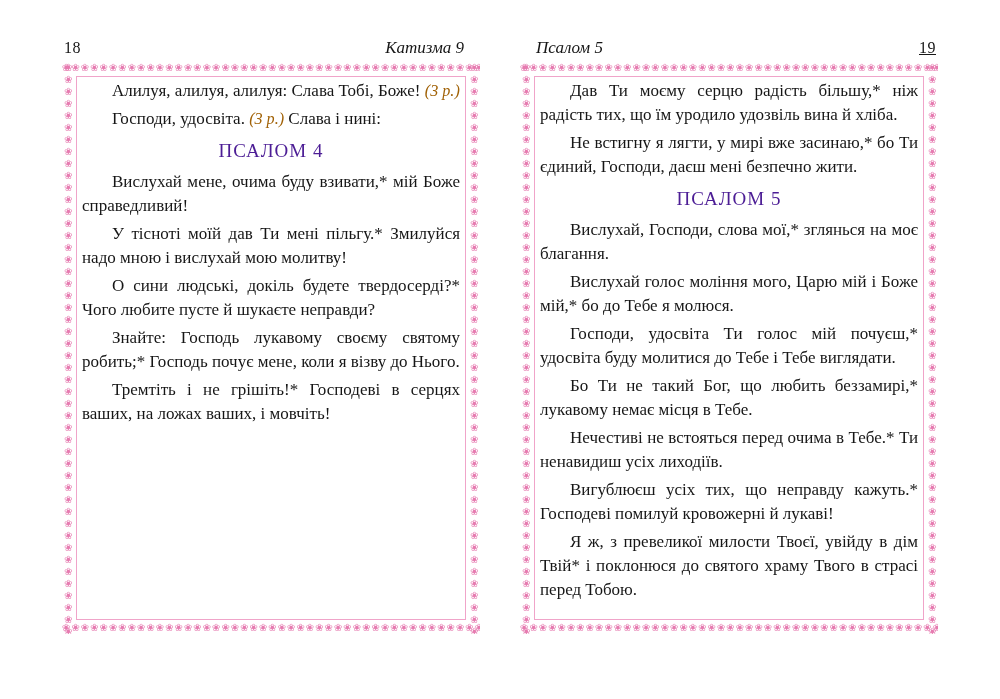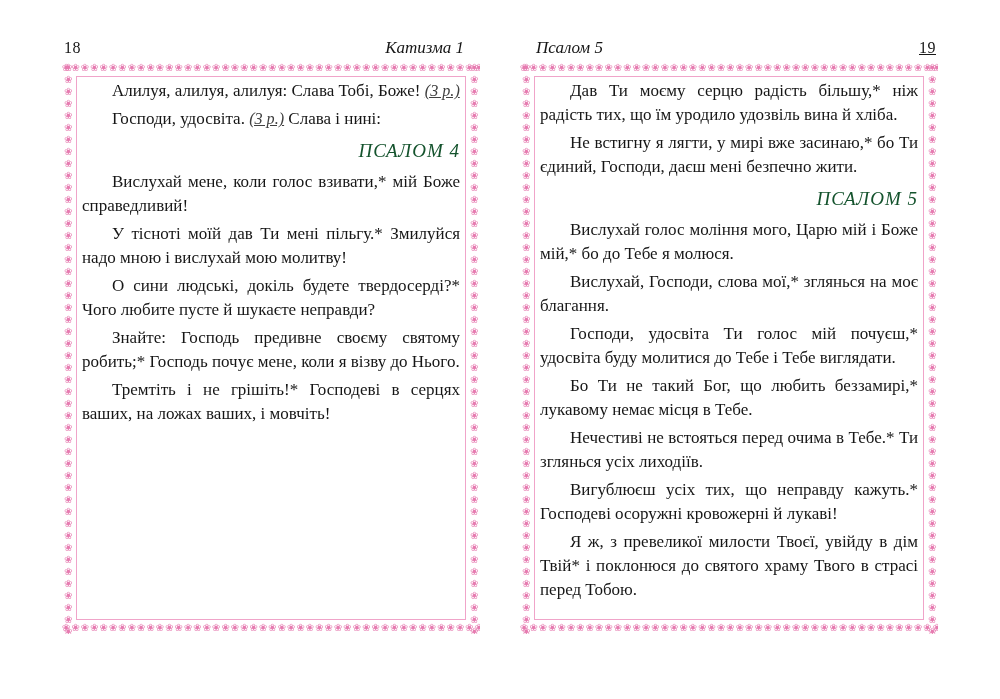--- a/index.html
+++ b/index.html
@@ -72,78 +72,76 @@
     line-height: 24px;
     text-align: justify;
     overflow: hidden;
   }
   .page-body p {
     margin: 0 0 4px 0;
     text-indent: 30px;
   }
   .page-body p.noindent { text-indent: 0; }
   .rubric {
-    color: #404040;
+    color: #a16207;
     font-style: italic;
     font-size: 0.95em;
-    text-decoration: underline;
   }
   .psalm-heading {
-    text-align: right;
-    color: #14532d;
+    text-align: center;
+    color: #4c1d95;
     font-size: 19px;
     letter-spacing: 1px;
     margin: 8px 0 7px 0;
-    font-style: italic;
   }
 </style>
 </head>
 <body>
 
 <main class="sheet">
 
   <article class="page left">
     <div class="page-header">
       <span class="pagenum">18</span>
-      <span class="runtitle">Катизма 1</span>
+      <span class="runtitle">Катизма 9</span>
     </div>
     <div class="orn top">❀❀❀❀❀❀❀❀❀❀❀❀❀❀❀❀❀❀❀❀❀❀❀❀❀❀❀❀❀❀❀❀❀❀❀❀❀❀❀❀❀❀❀❀❀❀❀❀❀❀❀❀❀❀❀❀❀❀❀❀❀❀❀❀❀❀❀❀❀❀❀❀❀❀❀❀❀❀❀❀❀❀❀❀❀❀❀❀❀❀</div>
     <div class="orn bottom">❀❀❀❀❀❀❀❀❀❀❀❀❀❀❀❀❀❀❀❀❀❀❀❀❀❀❀❀❀❀❀❀❀❀❀❀❀❀❀❀❀❀❀❀❀❀❀❀❀❀❀❀❀❀❀❀❀❀❀❀❀❀❀❀❀❀❀❀❀❀❀❀❀❀❀❀❀❀❀❀❀❀❀❀❀❀❀❀❀❀</div>
     <div class="orn side left-side">❀❀❀❀❀❀❀❀❀❀❀❀❀❀❀❀❀❀❀❀❀❀❀❀❀❀❀❀❀❀❀❀❀❀❀❀❀❀❀❀❀❀❀❀❀❀❀❀❀❀❀❀❀❀❀❀❀❀❀❀❀❀❀❀❀❀❀❀❀❀❀❀❀❀❀❀❀❀❀❀❀❀❀❀❀❀❀❀❀❀</div>
     <div class="orn side right-side">❀❀❀❀❀❀❀❀❀❀❀❀❀❀❀❀❀❀❀❀❀❀❀❀❀❀❀❀❀❀❀❀❀❀❀❀❀❀❀❀❀❀❀❀❀❀❀❀❀❀❀❀❀❀❀❀❀❀❀❀❀❀❀❀❀❀❀❀❀❀❀❀❀❀❀❀❀❀❀❀❀❀❀❀❀❀❀❀❀❀</div>
     <div class="rule"></div>
     <div class="page-body">
         <p><span>Алилуя, алилуя, алилуя: Слава Тобі, Бо­же! </span><span class="rubric">(3 р.)</span></p>
         <p><span>Господи, удосвіта. </span><span class="rubric">(3 р.)</span><span> Слава і нині:</span></p>
         <div class="psalm-heading">ПСАЛОМ 4</div>
-        <p><span>Вислухай мене, коли голос взивати,* мій Боже справедливий!</span></p>
+        <p><span>Вислухай мене, очима буду взивати,* мій Боже справедливий!</span></p>
         <p><span>У тісноті моїй дав Ти мені пільгу.* Зми­луйся надо мною і вислухай мою молитву!</span></p>
         <p><span>О сини людські, докіль будете твердо­серді?* Чого любите пусте й шукаєте не­правди?</span></p>
-        <p><span>Знайте: Господь предивне своєму свя­тому робить;* Господь почує мене, коли я візву до Нього.</span></p>
+        <p><span>Знайте: Господь лукавому своєму свя­тому робить;* Господь почує мене, коли я візву до Нього.</span></p>
         <p><span>Тремтіть і не грішіть!* Господеві в сер­цях ваших, на ложах ваших, і мовчіть!</span></p>
       </div>
   </article>
 
   <article class="page right">
     <div class="page-header">
       <span class="pagenum">19</span>
       <span class="runtitle">Псалом 5</span>
     </div>
     <div class="orn top">❀❀❀❀❀❀❀❀❀❀❀❀❀❀❀❀❀❀❀❀❀❀❀❀❀❀❀❀❀❀❀❀❀❀❀❀❀❀❀❀❀❀❀❀❀❀❀❀❀❀❀❀❀❀❀❀❀❀❀❀❀❀❀❀❀❀❀❀❀❀❀❀❀❀❀❀❀❀❀❀❀❀❀❀❀❀❀❀❀❀</div>
     <div class="orn bottom">❀❀❀❀❀❀❀❀❀❀❀❀❀❀❀❀❀❀❀❀❀❀❀❀❀❀❀❀❀❀❀❀❀❀❀❀❀❀❀❀❀❀❀❀❀❀❀❀❀❀❀❀❀❀❀❀❀❀❀❀❀❀❀❀❀❀❀❀❀❀❀❀❀❀❀❀❀❀❀❀❀❀❀❀❀❀❀❀❀❀</div>
     <div class="orn side left-side">❀❀❀❀❀❀❀❀❀❀❀❀❀❀❀❀❀❀❀❀❀❀❀❀❀❀❀❀❀❀❀❀❀❀❀❀❀❀❀❀❀❀❀❀❀❀❀❀❀❀❀❀❀❀❀❀❀❀❀❀❀❀❀❀❀❀❀❀❀❀❀❀❀❀❀❀❀❀❀❀❀❀❀❀❀❀❀❀❀❀</div>
     <div class="orn side right-side">❀❀❀❀❀❀❀❀❀❀❀❀❀❀❀❀❀❀❀❀❀❀❀❀❀❀❀❀❀❀❀❀❀❀❀❀❀❀❀❀❀❀❀❀❀❀❀❀❀❀❀❀❀❀❀❀❀❀❀❀❀❀❀❀❀❀❀❀❀❀❀❀❀❀❀❀❀❀❀❀❀❀❀❀❀❀❀❀❀❀</div>
     <div class="rule"></div>
     <div class="page-body">
         <p><span>Дав Ти моєму серцю радість більшу,* ніж радість тих, що їм уродило удозвіль ви­на й хліба.</span></p>
         <p><span>Не встигну я лягти, у мирі вже засинаю,* бо Ти єдиний, Господи, даєш мені безпечно жити.</span></p>
         <div class="psalm-heading">ПСАЛОМ 5</div>
+        <p><span>Вислухай, Господи, слова мої,* зглянься на моє благання.</span></p>
         <p><span>Вислухай голос моління мого, Царю мій і Боже мій,* бо до Тебе я молюся.</span></p>
-        <p><span>Вислухай, Господи, слова мої,* зглянься на моє благання.</span></p>
         <p><span>Господи, удосвіта Ти голос мій почуєш,* удосвіта буду молитися до Тебе і Тебе ви­глядати.</span></p>
         <p><span>Бо Ти не такий Бог, що любить безза­мирі,* лукавому немає місця в Тебе.</span></p>
-        <p><span>Нечестиві не встояться перед очима в Те­бе.* Ти зглянься усіх лиходіїв.</span></p>
-        <p><span>Вигублюєш усіх тих, що неправду ка­жуть.* Господеві осоружні кровожерні й лукаві!</span></p>
+        <p><span>Нечестиві не встояться перед очима в Те­бе.* Ти ненавидиш усіх лиходіїв.</span></p>
+        <p><span>Вигублюєш усіх тих, що неправду ка­жуть.* Господеві помилуй кровожерні й лукаві!</span></p>
         <p><span>Я ж, з превеликої милости Твоєї, увійду в дім Твій* і поклонюся до святого храму Твого в страсі перед Тобою.</span></p>
       </div>
   </article>
 
 </main>
 
 </body></html>

